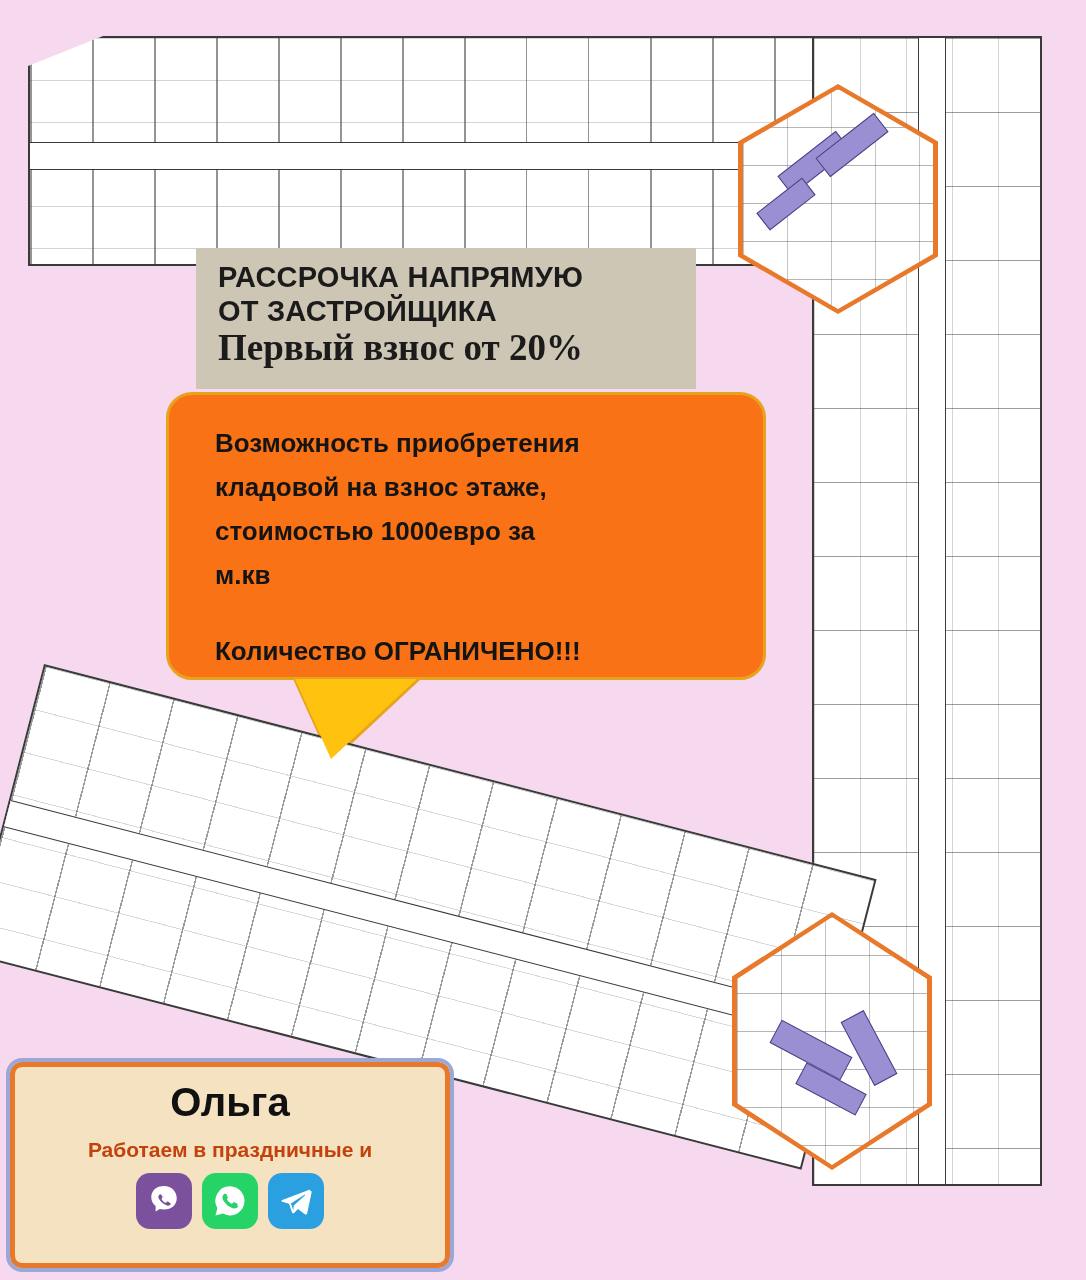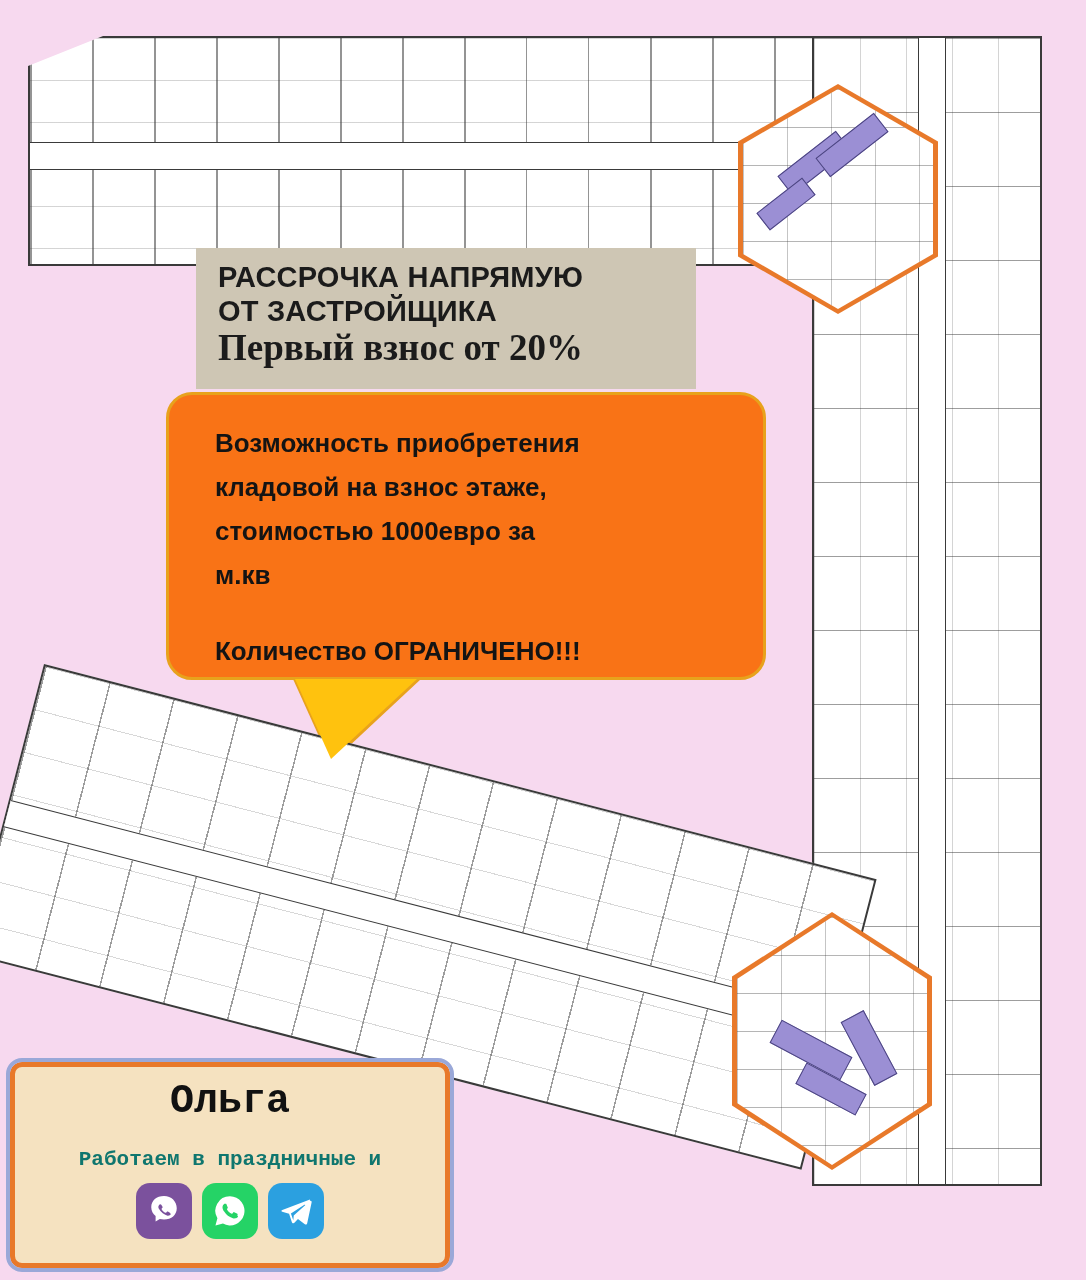--- a/index.html
+++ b/index.html
@@ -114,26 +114,26 @@
 
   
   #contact{
     position:absolute;left:10px;top:1062px;width:440px;height:206px;
     background:#f5e2c0;border:5px solid #e8792a;border-radius:12px;
     box-sizing:border-box;
     outline:4px solid #9aa8d8;
     text-align:center;padding-top:12px;
   }
   #contact .name{
-    font-family:Liberation Mono, monospace;
+    font-family:Liberation Sans, sans-serif;
     font-size:40px;font-weight:bold;color:#111;line-height:46px;
   }
   #contact .work{
-    font-family:Liberation Mono, monospace;
-    font-size:21px;font-weight:bold;color:#0f766e;line-height:30px;margin-top:20px;
+    font-family:Liberation Sans, sans-serif;
+    font-size:21px;font-weight:bold;color:#c2410c;line-height:30px;margin-top:10px;
   }
   #contact .apps{margin-top:8px;display:flex;justify-content:center;gap:10px;}
   .app{width:56px;height:56px;border-radius:14px;display:flex;align-items:center;justify-content:center;}
   .app svg{width:36px;height:36px;}
   .app.viber{background:#7b519d;}
   .app.whatsapp{background:#25d366;}
   .app.telegram{background:#2ba0e0;}
 </style>
 </head>
 <body>

